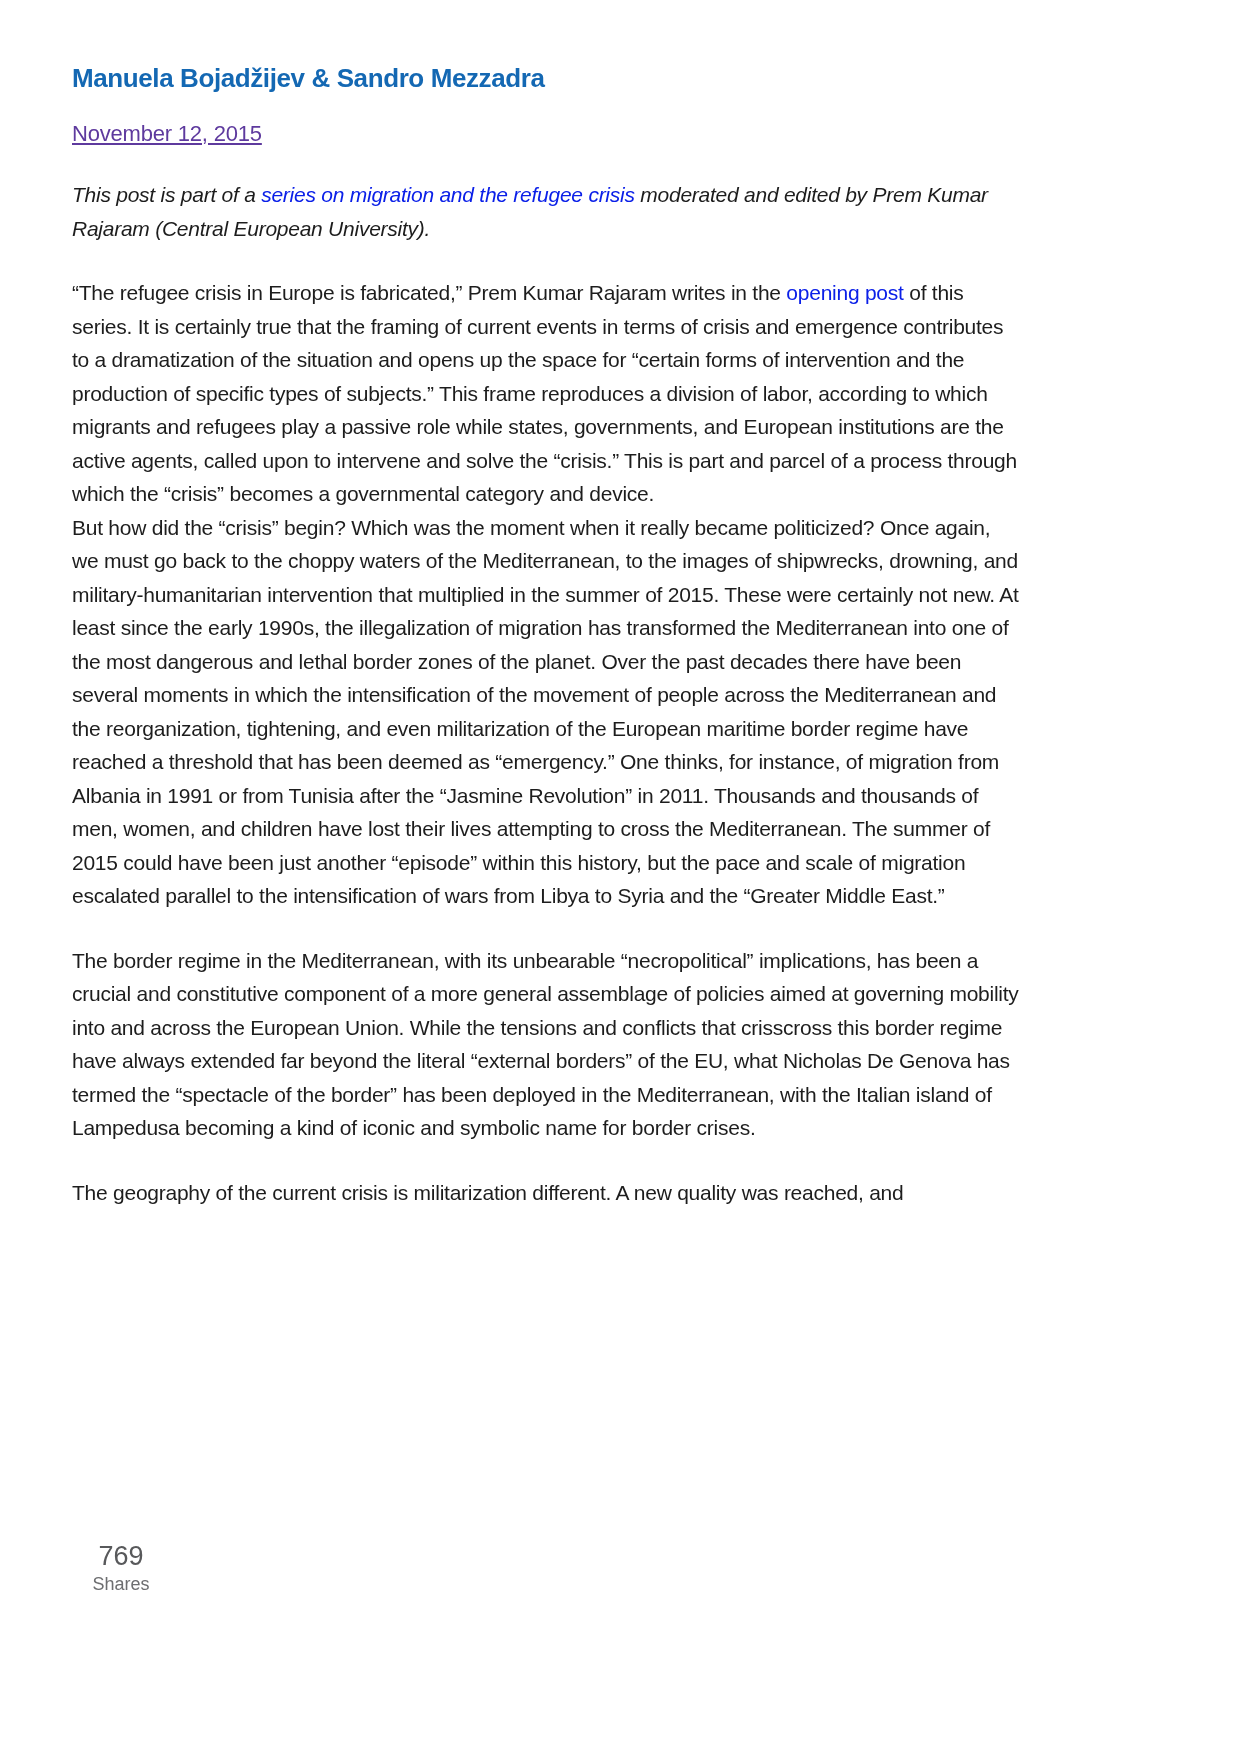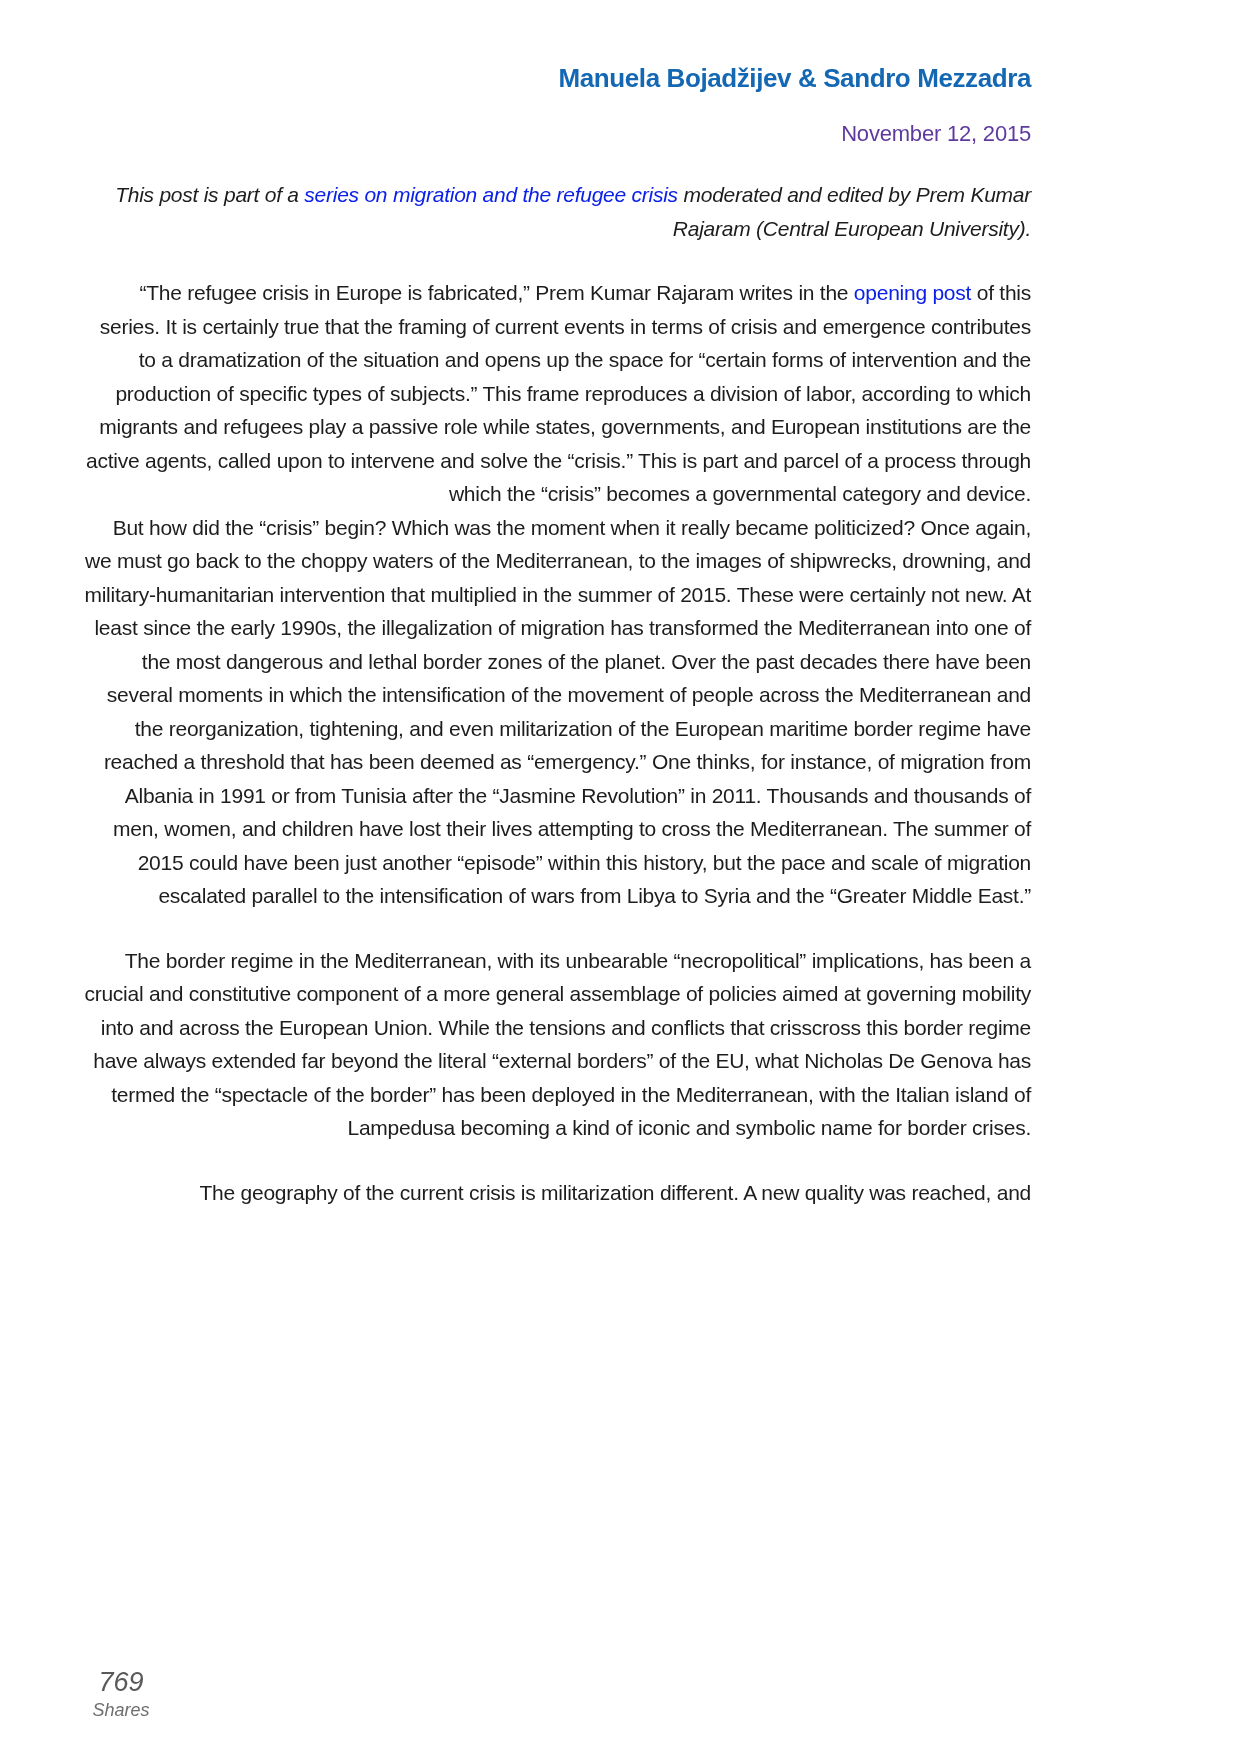--- a/index.html
+++ b/index.html
@@ -10,24 +10,23 @@
   body {
     width: 1240px;
     height: 1754px;
     position: relative;
     overflow: hidden;
     font-family: "Liberation Sans", sans-serif;
     color: var(--body-text, #1d1d1d);
   }
   .article {
     position: absolute;
-    left: 83px;
+    left: 72px;
     top: 62px;
     width: 948px;
-    text-align: right;
   }
   .byline {
     color: var(--byline-blue, #1468b3);
     font-size: 26px;
     font-weight: bold;
     letter-spacing: -0.4px;
     line-height: 33px;
   }
   .title {
     color: #0e0e0e;
@@ -36,20 +35,21 @@
     letter-spacing: -0.8px;
     line-height: 40px;
     margin-top: 1px;
   }
   .date-row {
     margin-top: 26px;
   }
   .date-link {
     color: var(--visited-purple, #5e3a9e);
     font-size: 22px;
+    text-decoration: underline;
     letter-spacing: -0.2px;
     cursor: pointer;
   }
   .para {
     font-size: 21px;
     line-height: 33.5px;
     letter-spacing: -0.25px;
     margin: 31px 0 0 0;
   }
   .intro {
@@ -65,25 +65,24 @@
     letter-spacing: -0.3px;
     line-height: 33.5px;
     margin: 27px 0 0 0;
   }
   .para.no-gap {
     margin-top: 0;
   }
   .share-widget {
     position: absolute;
     left: 85px;
-    top: 1666px;
+    top: 1540px;
     width: 72px;
     text-align: center;
     font-family: "Liberation Sans", sans-serif;
-    font-style: italic;
   }
   .share-count {
     color: var(--share-count-gray, #58595b);
     font-size: 27px;
     line-height: 32px;
   }
   .share-label {
     color: var(--share-label-gray, #6d6e70);
     font-size: 18px;
     line-height: 18px;

